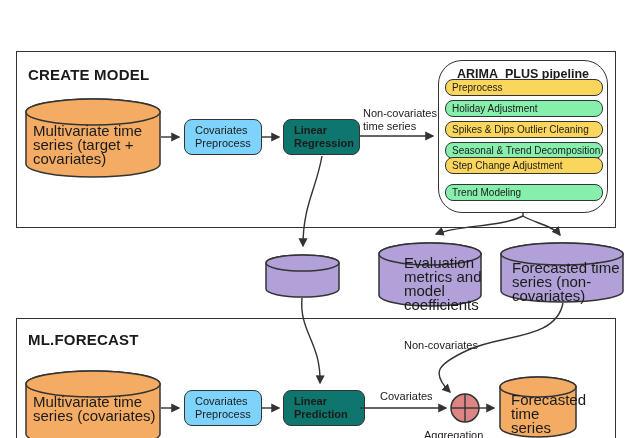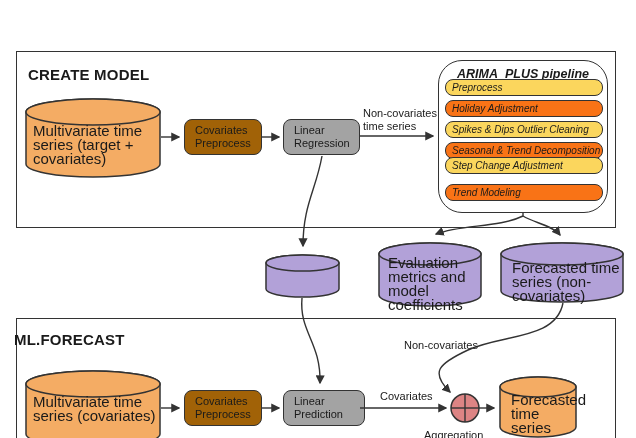--- a/index.html
+++ b/index.html
@@ -2,63 +2,63 @@
 <html><head>
 <meta charset="utf-8">
 <style>
   html,body{margin:0;padding:0;background:#fff;}
   .canvas{position:relative;width:636px;height:438px;background:#fff;
           font-family:"Liberation Sans",sans-serif;color:#1a1a1a;overflow:hidden;margin-top:40px;}
   .section{position:absolute;border:1.6px solid #333;background:#fff;box-sizing:border-box;}
   .sec-title{position:absolute;font-size:15px;font-weight:bold;letter-spacing:.2px;white-space:nowrap;}
   .node{position:absolute;border:1.5px solid #333;border-radius:8px;box-sizing:border-box;
         display:flex;align-items:center;font-size:11px;line-height:13px;padding-left:10px;z-index:2;}
-  .n-yellow{background:#a16207;}
-  .n-green{background:#a3a3a3;}
+  .n-yellow{background:#7dd3fc;}
+  .n-green{background:#0f766e;font-weight:bold;}
   .cyl{position:absolute;z-index:2;}
   .cyl-label{position:absolute;font-size:15px;line-height:14px;z-index:3;}
   .pipeline{position:absolute;left:438px;top:20px;width:170px;height:153px;background:#fff;
-            border:1.6px solid #333;border-radius:24px;box-sizing:border-box;z-index:2;font-style:italic;}
+            border:1.6px solid #333;border-radius:24px;box-sizing:border-box;z-index:2;}
   .pipeline-title{position:absolute;top:6px;left:0;width:100%;text-align:center;
                   font-size:12.5px;font-weight:bold;}
   .pstep{position:absolute;left:6px;width:158px;height:17px;border:1px solid #333;border-radius:8px;
          box-sizing:border-box;display:flex;align-items:center;padding-left:6px;
          font-size:10px;white-space:nowrap;}
   .s-yellow{background:#FBD65D;}
-  .s-blue{background:#f97316;}
+  .s-blue{background:#86efac;}
   .flow-label{position:absolute;font-size:11px;line-height:13px;z-index:4;}
   .arrows{position:absolute;left:0;top:0;z-index:3;pointer-events:none;}
 </style>
 </head>
 <body>
 
 <div class="canvas">
 
   <div class="section" style="left:16px;top:11px;width:600px;height:177px;"></div>
   <div class="section" style="left:16px;top:278px;width:600px;height:145px;"></div>
 
   <div class="sec-title" style="left:28px;top:26px;">CREATE MODEL</div>
-  <div class="sec-title" style="left:14px;top:291px;">ML.FORECAST</div>
+  <div class="sec-title" style="left:28px;top:291px;">ML.FORECAST</div>
 
   <svg class="cyl" style="left:25px;top:58px;" width="136" height="80" viewBox="0 0 136 80">
     <path d="M1,14 A67,13 0 0 1 135,14 L135,66 A67,13 0 0 1 1,66 Z" stroke="#333" stroke-width="1.5" fill="#F4AC64"></path>
     <ellipse cx="68" cy="14" rx="67" ry="13" stroke="#333" stroke-width="1.5" fill="#F4AC64"></ellipse>
   </svg>
   <div class="cyl-label" style="left:33px;top:84px;width:126px;">Multivariate time series (target + covariates)</div>
 
   <svg class="cyl" style="left:265px;top:214px;" width="75" height="44" viewBox="0 0 75 44">
     <path d="M1,9 A36.5,8 0 0 1 74,9 L74,35 A36.5,8 0 0 1 1,35 Z" stroke="#333" stroke-width="1.5" fill="#B2A1D8"></path>
     <ellipse cx="37.5" cy="9" rx="36.5" ry="8" stroke="#333" stroke-width="1.5" fill="#B2A1D8"></ellipse>
   </svg>
 
   <svg class="cyl" style="left:378px;top:202px;" width="104" height="65" viewBox="0 0 104 65">
     <path d="M1,12 A51,11 0 0 1 103,12 L103,53 A51,11 0 0 1 1,53 Z" stroke="#333" stroke-width="1.5" fill="#B2A1D8"></path>
     <ellipse cx="52" cy="12" rx="51" ry="11" stroke="#333" stroke-width="1.5" fill="#B2A1D8"></ellipse>
   </svg>
-  <div class="cyl-label" style="left:388px;top:216px;width:95px;">Evaluation metrics and model coefficients</div>
+  <div class="cyl-label" style="left:404px;top:216px;width:95px;">Evaluation metrics and model coefficients</div>
 
   <svg class="cyl" style="left:500px;top:202px;" width="124" height="61" viewBox="0 0 124 61">
     <path d="M1,12 A61,11 0 0 1 123,12 L123,49 A61,11 0 0 1 1,49 Z" stroke="#333" stroke-width="1.5" fill="#B2A1D8"></path>
     <ellipse cx="62" cy="12" rx="61" ry="11" stroke="#333" stroke-width="1.5" fill="#B2A1D8"></ellipse>
   </svg>
   <div class="cyl-label" style="left:512px;top:221px;width:112px;">Forecasted time series (non-covariates)</div>
 
   <svg class="cyl" style="left:25px;top:330px;" width="136" height="78" viewBox="0 0 136 78">
     <path d="M1,14 A67,13 0 0 1 135,14 L135,64 A67,13 0 0 1 1,64 Z" stroke="#333" stroke-width="1.5" fill="#F4AC64"></path>
     <ellipse cx="68" cy="14" rx="67" ry="13" stroke="#333" stroke-width="1.5" fill="#F4AC64"></ellipse>

